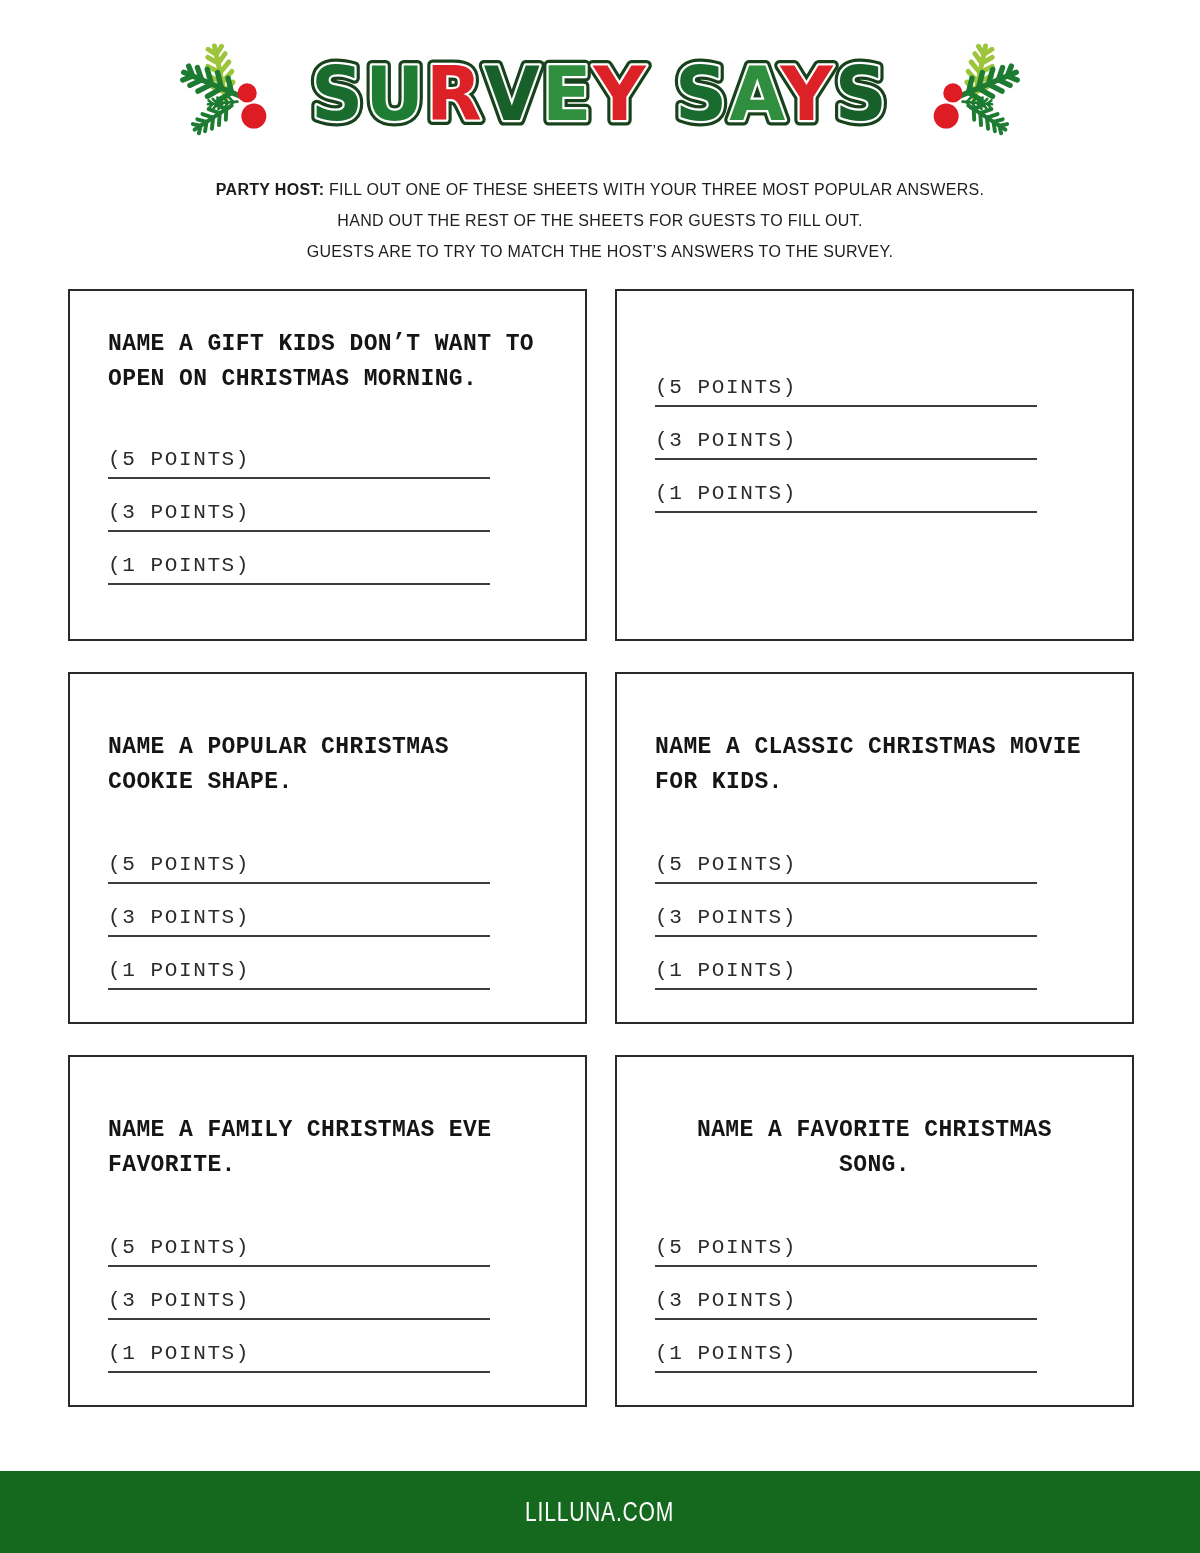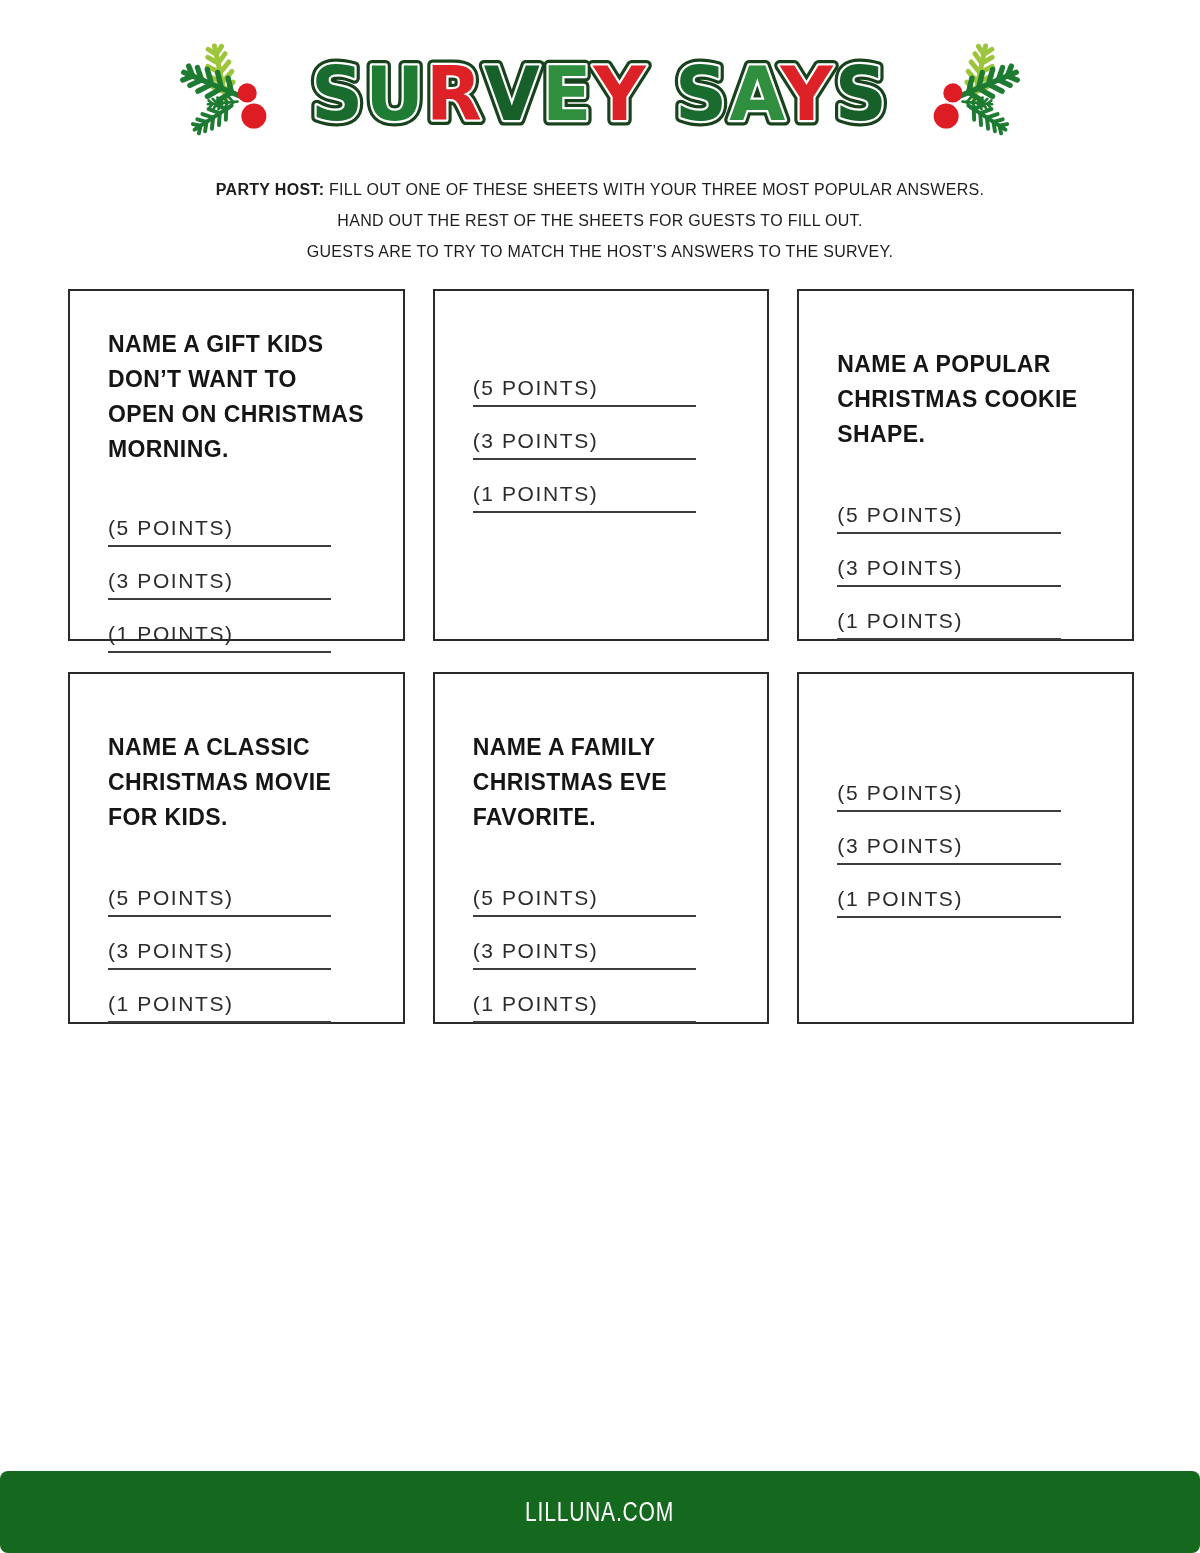--- a/index.html
+++ b/index.html
@@ -42,22 +42,23 @@
     line-height: 31px;
     letter-spacing: 0.3px;
     color: #1d1d1d;
   }
   .instructions .bold { font-weight: bold; }
 
   
   .cards {
     margin: 22px 66px 0 68px;
     display: grid;
-    grid-template-columns: 1fr 1fr 1fr;
+    grid-template-columns: 1fr 1fr;
     gap: 31px 28px;
+    font-family: Liberation Mono, monospace;
   }
   .card {
     height: 352px;
     border: 2px solid #2a2a2a;
     background: #ffffff;
     padding: 36px 38px 0 38px;
   }
   .card.pad-deep { padding-top: 56px; }
   .card-title {
     font-weight: bold;
@@ -85,21 +86,20 @@
 
   
   .footer-bar {
     position: absolute;
     left: 0; right: 0; bottom: 0;
     height: 82px;
     background: #15691f;
     display: flex;
     align-items: center;
     justify-content: center;
-    border-radius: 8px;
   }
   .footer-site {
     color: #ffffff;
     font-size: 27px;
     letter-spacing: 1px;
     transform: scaleX(0.78);
     font-weight: 500;
   }
 </style>
 </head>
@@ -193,20 +193,21 @@
   <div class="card pad-deep">
     <div class="card-title">NAME A FAMILY CHRISTMAS EVE FAVORITE.</div>
     <div class="answers">
       <div class="answer-row"><span class="points-label">(5 POINTS)</span></div>
       <div class="answer-row"><span class="points-label">(3 POINTS)</span></div>
       <div class="answer-row"><span class="points-label">(1 POINTS)</span></div>
     </div>
   </div>
 
   <div class="card pad-deep center-title">
+    <div class="card-title">NAME A FAVORITE CHRISTMAS SONG.</div>
     <div class="answers">
       <div class="answer-row"><span class="points-label">(5 POINTS)</span></div>
       <div class="answer-row"><span class="points-label">(3 POINTS)</span></div>
       <div class="answer-row"><span class="points-label">(1 POINTS)</span></div>
     </div>
   </div>
 
 </div>
 
 <div class="footer-bar">

